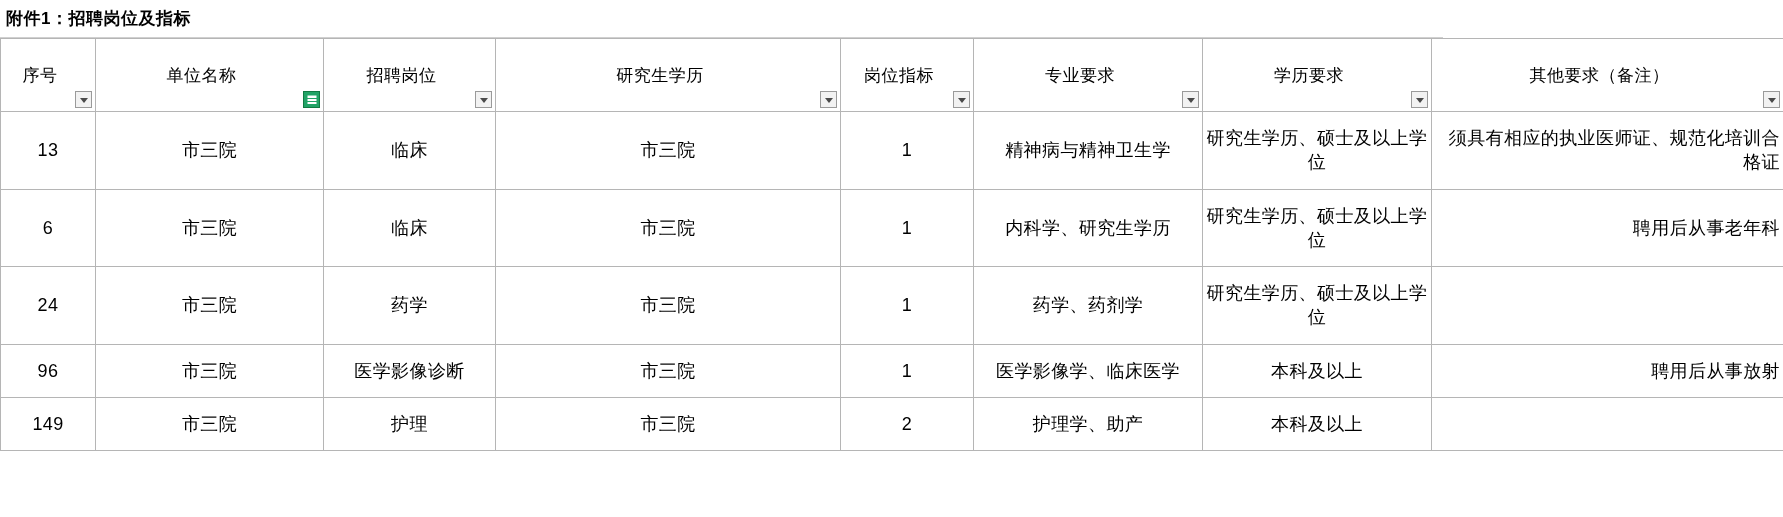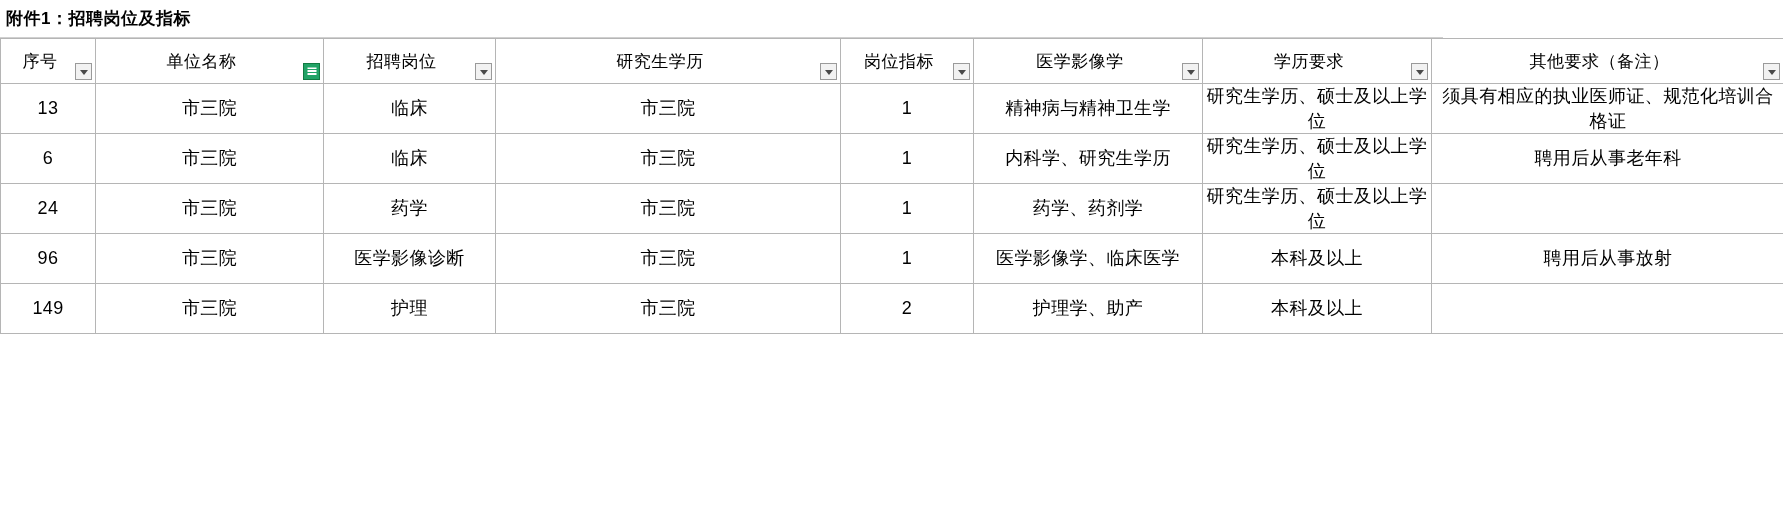--- a/index.html
+++ b/index.html
@@ -32,21 +32,21 @@
     letter-spacing: 0.5px;
     white-space: nowrap;
   }
   table.grid {
     border-collapse: collapse;
     table-layout: fixed;
     width: 1783px;
   }
   table.grid td, table.grid th {
     border: 1px solid #b5b5b5;
-    padding: 0;
+    padding: 14px;
     font-weight: normal;
     vertical-align: middle;
   }
   
   thead th {
     height: 44px;
     position: relative;
     font-size: 17px;
     font-weight: bold;
     text-align: center;
@@ -96,21 +96,21 @@
     transform: translate(-50%, -50%);
   }
   
   tbody td {
     font-size: 18px;
     text-align: center;
     letter-spacing: 0.4px;
     line-height: 1.35;
   }
   tbody td.left {
-    text-align: center;
+    text-align: right;
     padding-left: 4px;
     padding-right: 3px;
   }
   tbody td.center-pad {
     padding-left: 3px;
     padding-right: 3px;
   }
   tbody tr { height: 50px; }
 </style>
 </head>
@@ -149,21 +149,21 @@
         </th>
         <th>
           <span class="hdr-text">研究生学历</span>
           <span class="filter-btn"></span>
         </th>
         <th>
           <span class="hdr-text">岗位指标</span>
           <span class="filter-btn"></span>
         </th>
         <th>
-          <span class="hdr-text">医学影像学</span>
+          <span class="hdr-text">专业要求</span>
           <span class="filter-btn"></span>
         </th>
         <th>
           <span class="hdr-text">学历要求</span>
           <span class="filter-btn"></span>
         </th>
         <th>
           <span class="hdr-text">其他要求（备注）</span>
           <span class="filter-btn"></span>
         </th>

